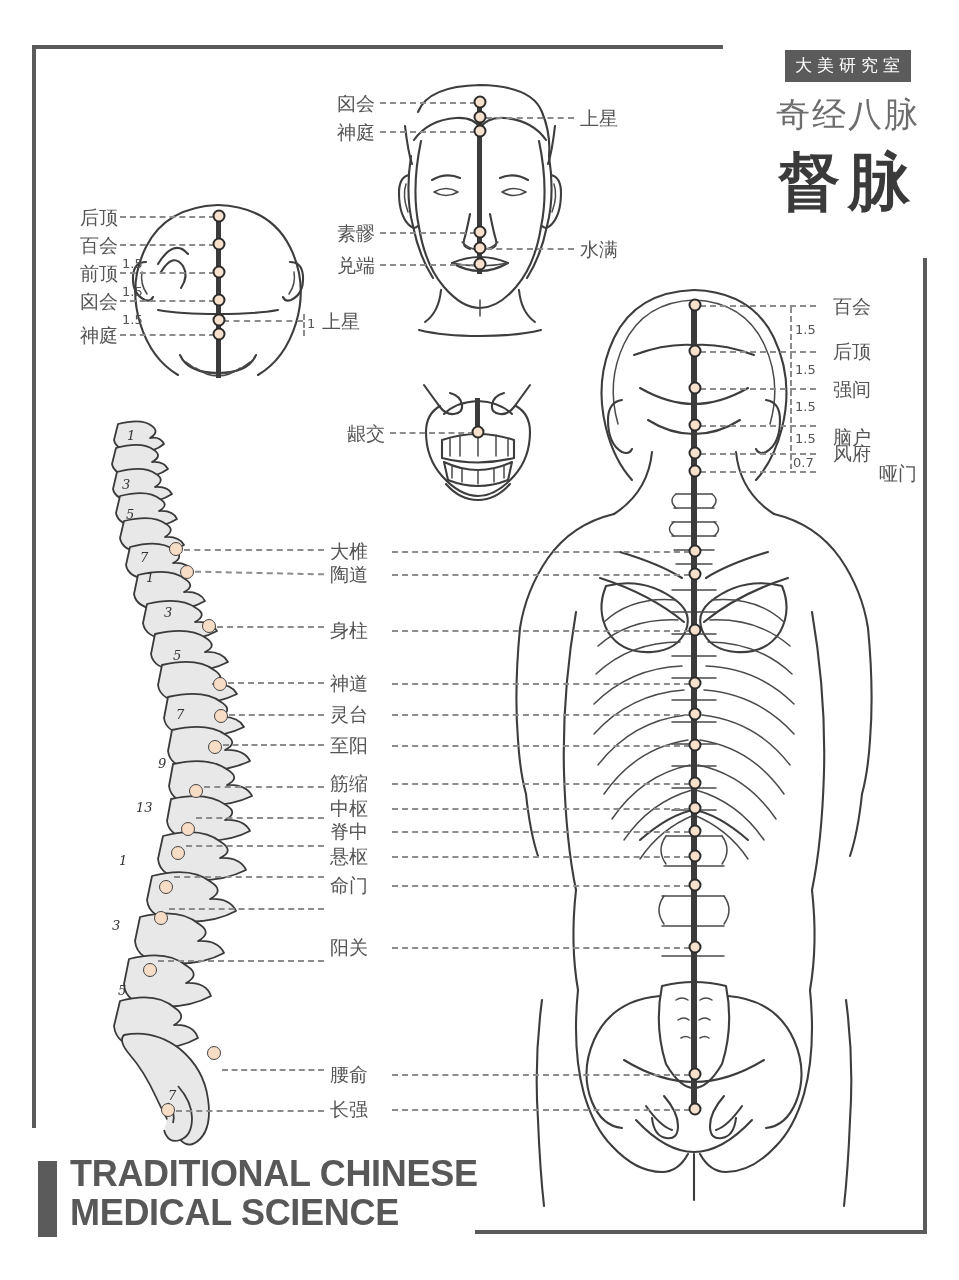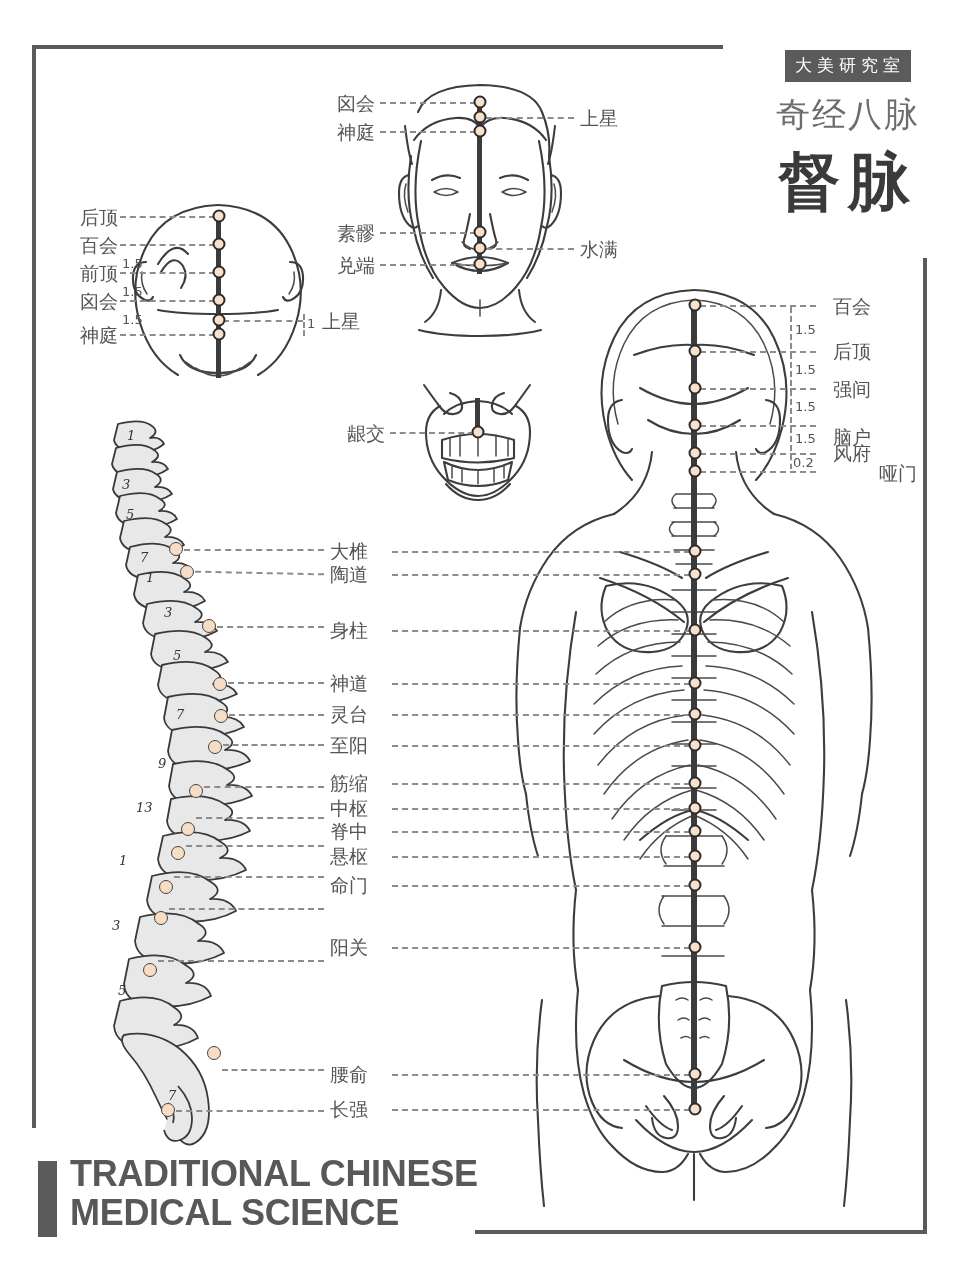--- a/index.html
+++ b/index.html
@@ -419,21 +419,21 @@
   <div class="dashv" style="left:790px; top:307px; height:42px;"></div>
   <div class="dashv" style="left:790px; top:353px; height:33px;"></div>
   <div class="dashv" style="left:790px; top:390px; height:33px;"></div>
   <div class="dashv" style="left:790px; top:427px; height:24px;"></div>
   <div class="dashv" style="left:790px; top:455px; height:14px;"></div>
 
   <div class="num" style="left:795px; top:322px;">1.5</div>
   <div class="num" style="left:795px; top:362px;">1.5</div>
   <div class="num" style="left:795px; top:399px;">1.5</div>
   <div class="num" style="left:795px; top:431px;">1.5</div>
-  <div class="num" style="left:793px; top:455px;">0.2</div>
+  <div class="num" style="left:793px; top:455px;">0.7</div>
 
   <div class="lbl" style="left:833px; top:297px;">百会</div>
   <div class="lbl" style="left:833px; top:342px;">后顶</div>
   <div class="lbl" style="left:833px; top:380px;">强间</div>
   <div class="lbl" style="left:833px; top:416px;margin-top:12px;">脑户</div>
   <div class="lbl" style="left:833px; top:444px;text-align:center;">风府</div>
   <div class="lbl" style="left:833px; top:464px;margin-left:46px;">哑门</div>
 
   <div class="dash" style="left:184px; top:549px; width:140px;"></div>
   <div class="dash" style="left:195px; top:572px; width:129px; transform:rotate(1.2deg);"></div>

